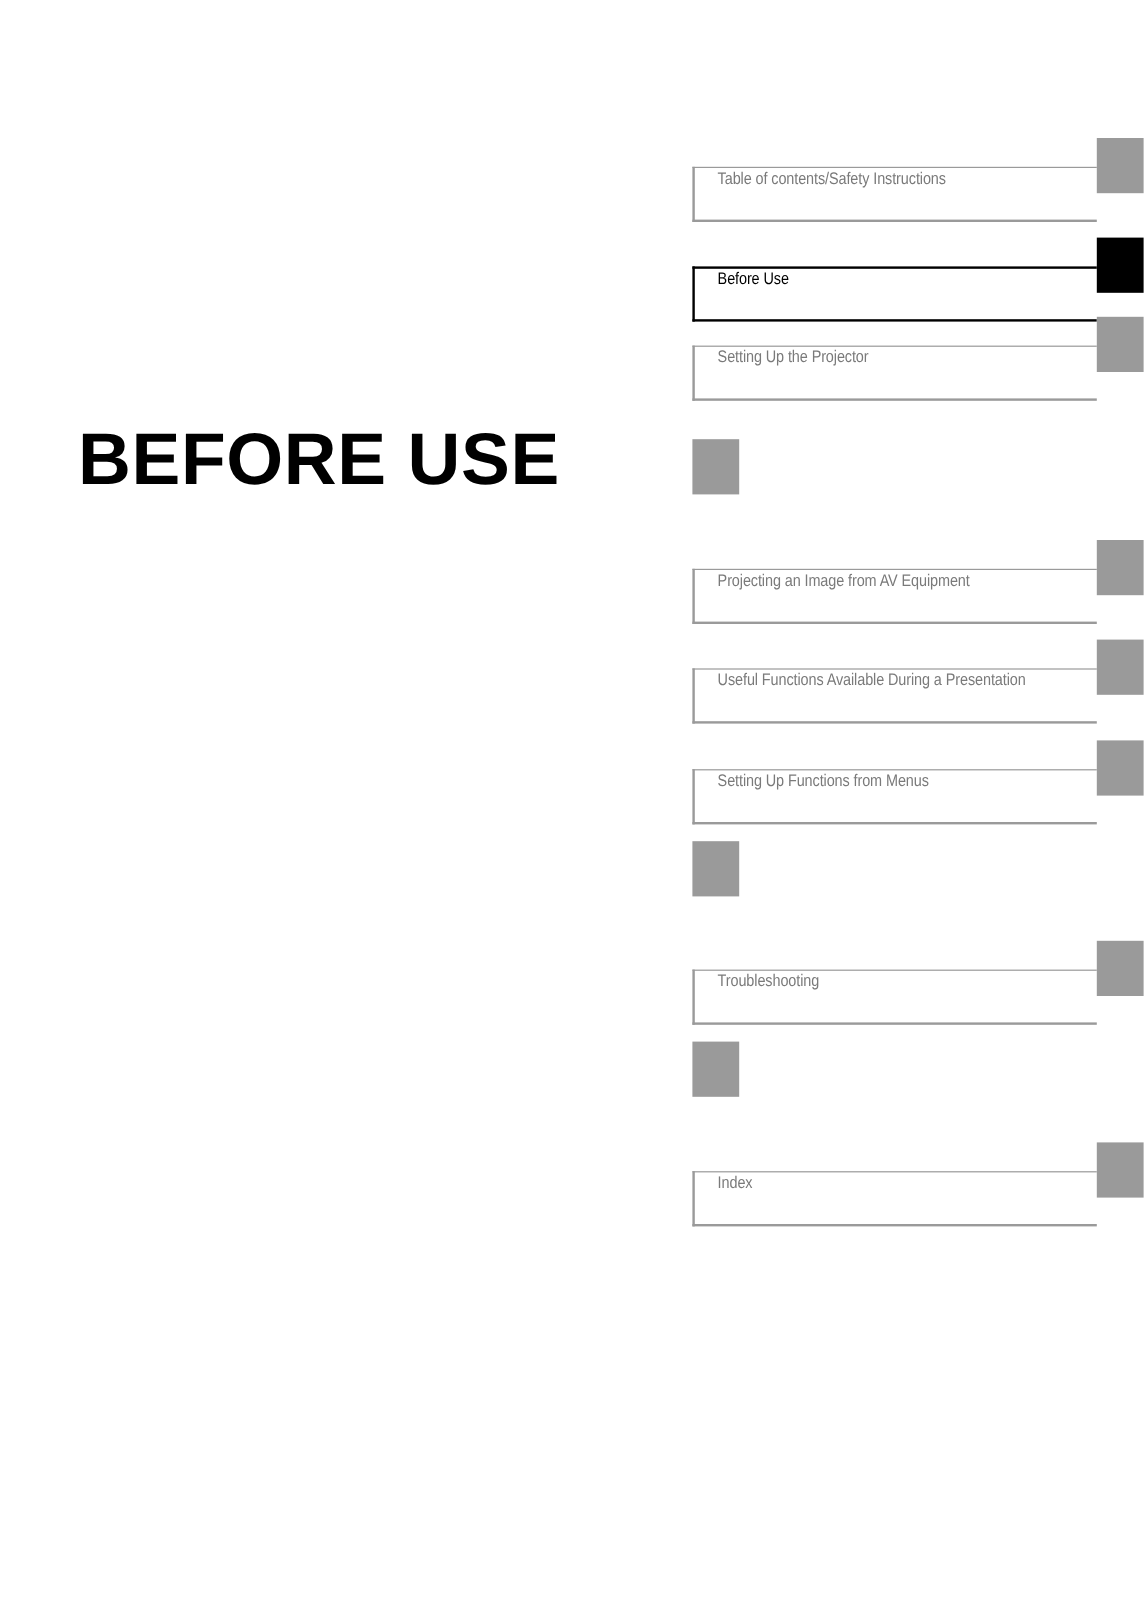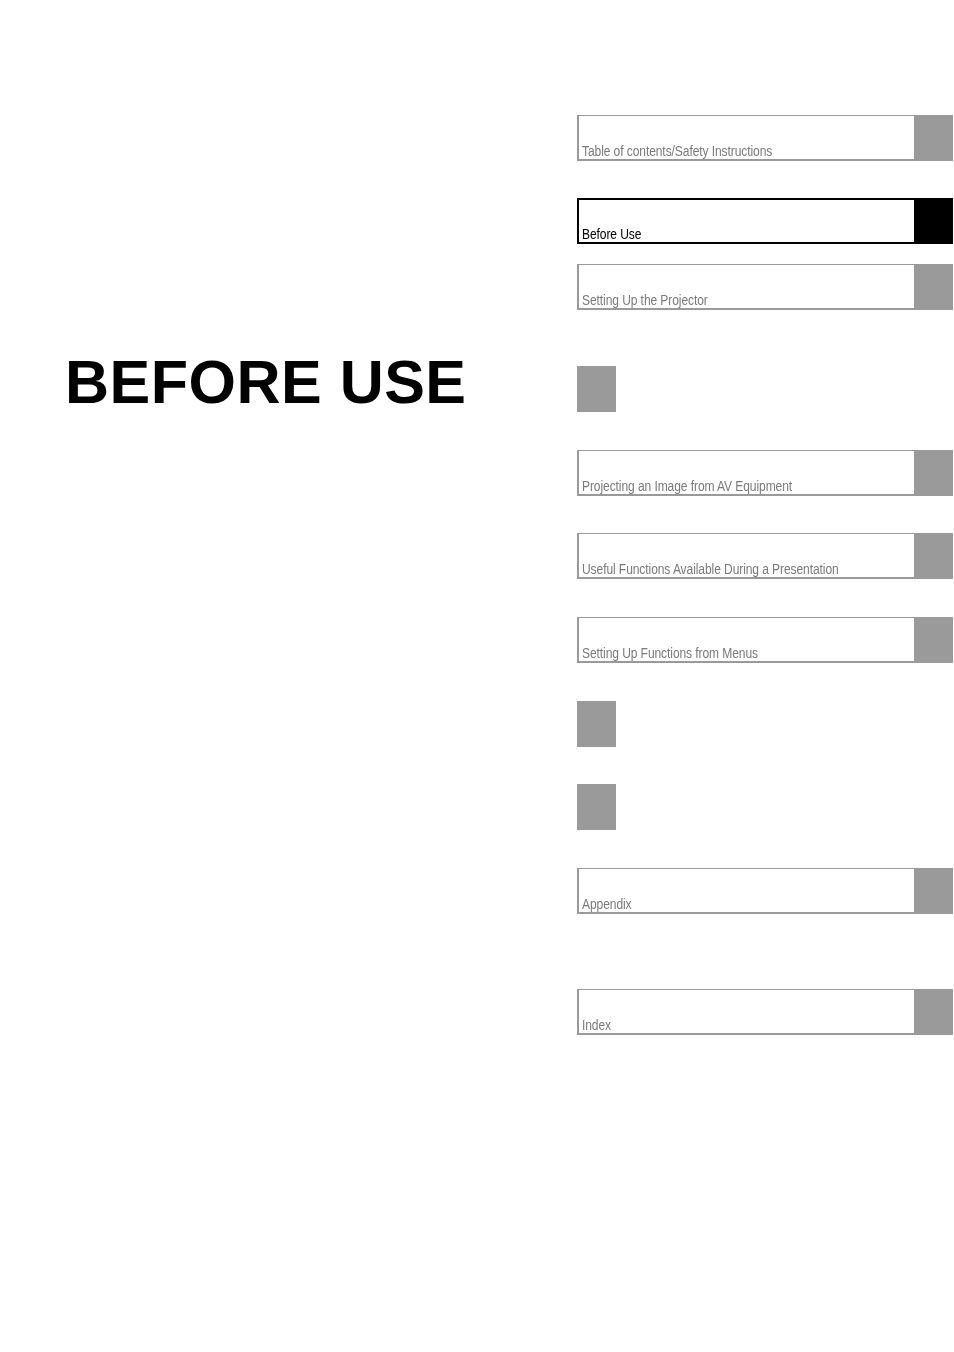--- a/index.html
+++ b/index.html
@@ -43,22 +43,23 @@
     }
     .tab-box {
       flex: 0 0 337px;
       height: 46px;
       box-sizing: border-box;
       border-top: 1px solid #9a9a9a;
       border-bottom: 2px solid #9a9a9a;
       border-left: 2px solid #9a9a9a;
       background: #ffffff;
       display: flex;
-      align-items: flex-end;
-      padding-left: 3px;
+      align-items: flex-start;
+      padding-left: 19px;
+      margin-top: 24px;
     }
     .tab-label {
       font-family: "Liberation Sans", sans-serif;
       font-size: 14px;
       color: #7a7a7a;
       transform: scaleX(0.86);
       transform-origin: left center;
       white-space: nowrap;
       letter-spacing: -0.1px;
     }
@@ -121,27 +122,27 @@
   <div class="tab" style="top:502px">
     <div class="tab-box">
         <span class="tab-label">Setting Up Functions from Menus</span>
       </div>
     <div class="tab-block"></div>
   </div>
   <div class="tab" style="top:586px">
     <div class="tab-block"></div>
   </div>
   <div class="tab" style="top:669px">
+    <div class="tab-box">
+        <span class="tab-label">Troubleshooting</span>
+      </div>
     <div class="tab-block"></div>
   </div>
   <div class="tab" style="top:753px">
-    <div class="tab-box">
-        <span class="tab-label">Appendix</span>
-      </div>
     <div class="tab-block"></div>
   </div>
-  <div class="tab" style="top:874px">
+  <div class="tab" style="top:837px">
     <div class="tab-box">
         <span class="tab-label">Index</span>
       </div>
     <div class="tab-block"></div>
   </div>
 </nav>
 
 </body></html>

